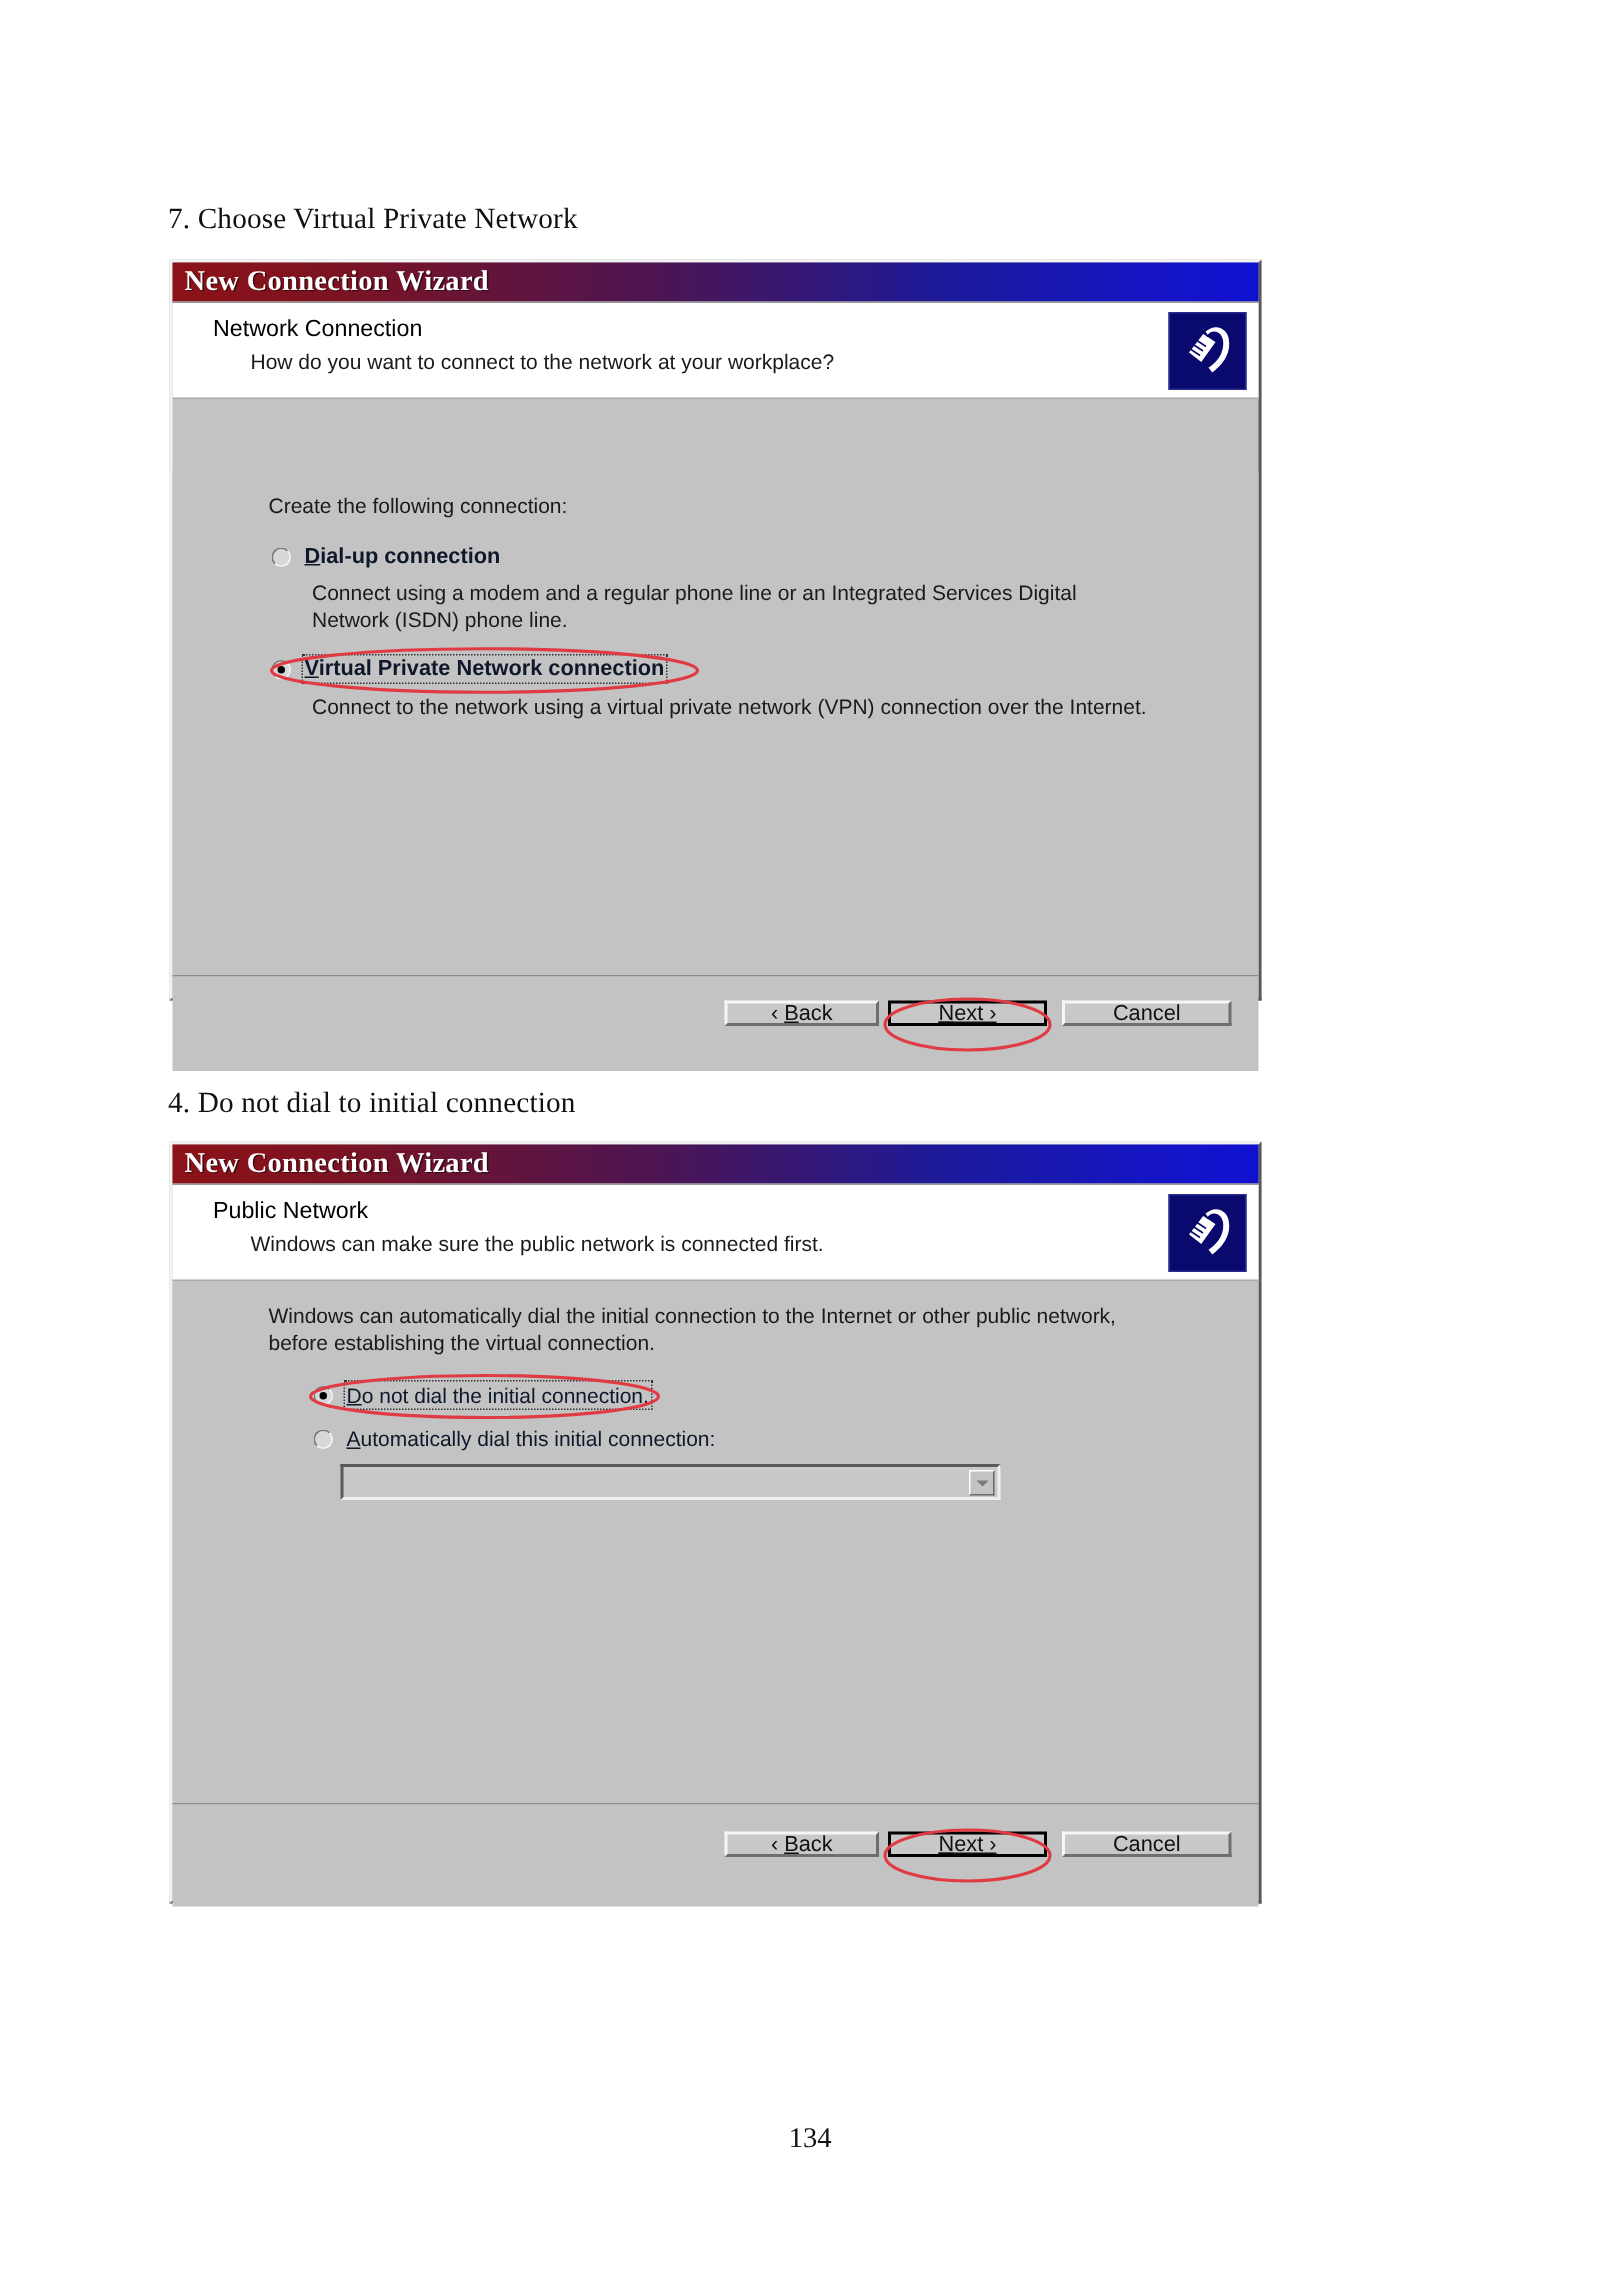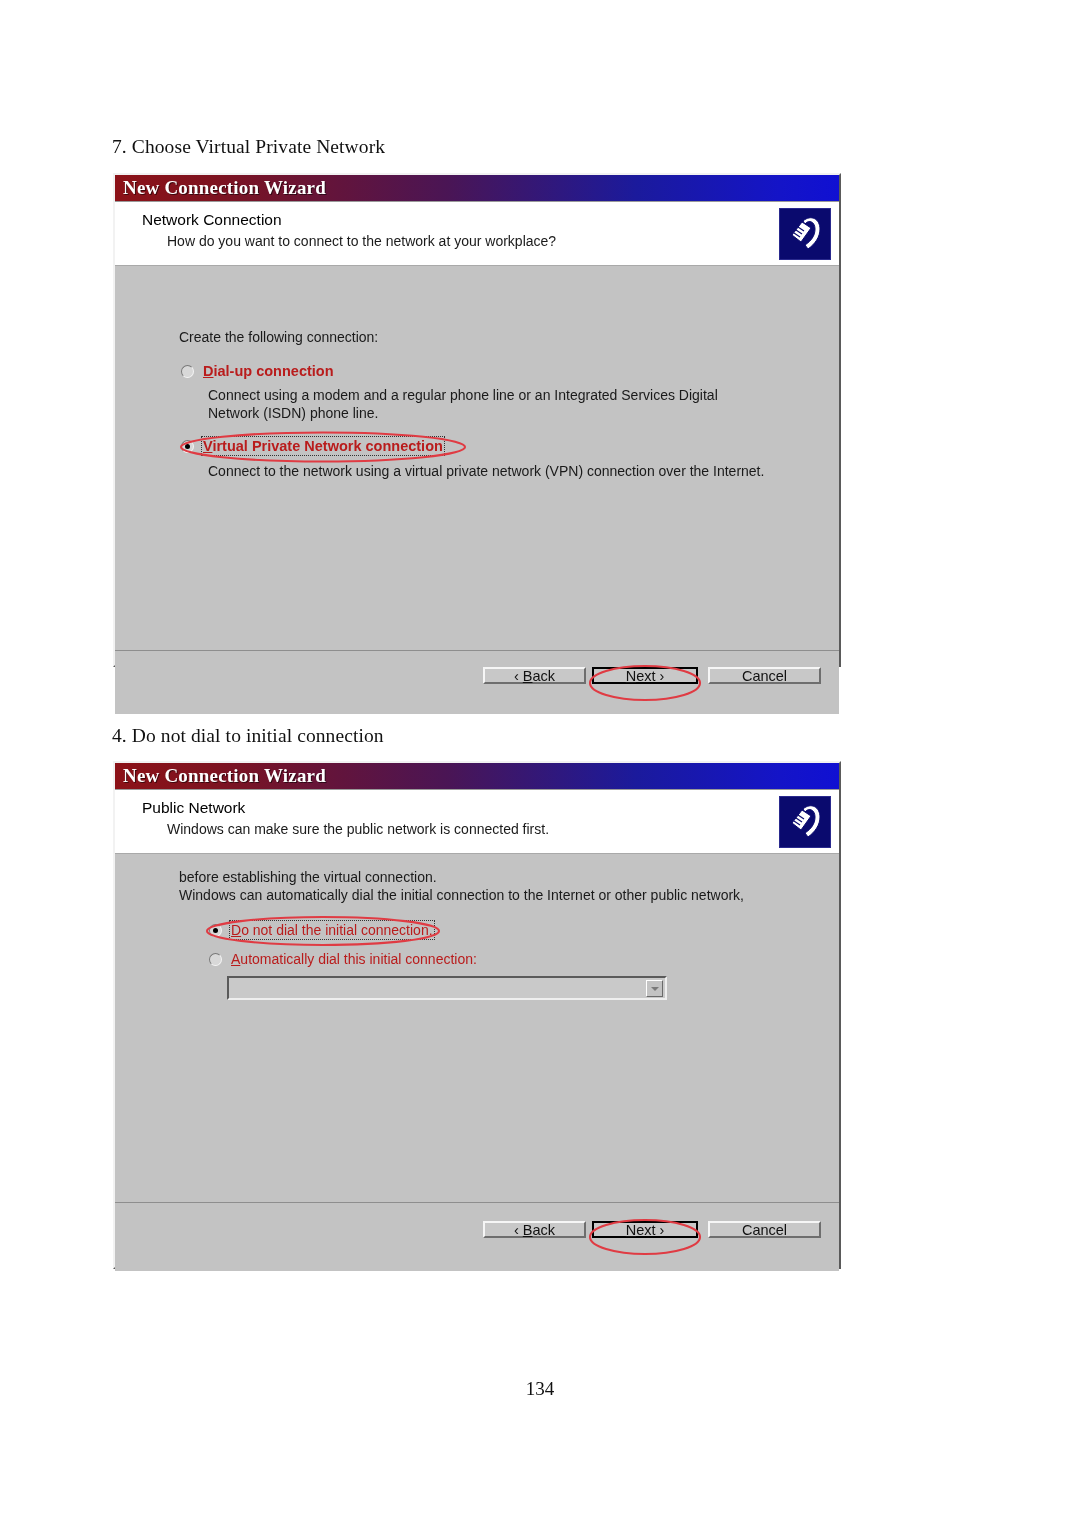--- a/index.html
+++ b/index.html
@@ -155,21 +155,21 @@
     top: 2.5px;
     width: 5px;
     height: 5px;
     border-radius: 50%;
     background: #000000;
   }
   .radio-label {
     margin-left: 9px;
     font-family: "Liberation Sans", sans-serif;
     font-size: 14px;
-    color: #b91c1c;
+    color: #0f172a;
     white-space: nowrap;
   }
   .radio-label.bold { font-weight: bold; font-size: 14.5px; }
   .radio-label .acc { text-decoration: underline; }
 
   
   .focusdots {
     outline: 1px dotted #333333;
     outline-offset: 1px;
   }
@@ -227,37 +227,38 @@
     align-items: center;
     justify-content: center;
     font-family: "Liberation Sans", sans-serif;
     font-size: 14.5px;
     color: #111111;
     white-space: nowrap;
   }
   .wbtn .acc { text-decoration: underline; }
   .wbtn-default {
     border: 2px solid #000000;
+    text-decoration: underline;
   }
 
   
   .annot {
     position: absolute;
     pointer-events: none;
   }
   .annot svg { display: block; overflow: visible; }
 
   .pagenum {
     position: absolute;
     width: 100%;
     text-align: center;
     font-family: "Liberation Serif", serif;
     font-size: 19px;
     color: #111111;
-    top: 1378px;
+    top: 1415px;
   }
 </style>
 </head>
 <body>
 
 <div class="page">
 
   <div class="caption" id="caption-3">7. Choose Virtual Private Network</div>
 
   <div class="wizard" id="wizard-1">
@@ -354,22 +355,22 @@
             <line x1="16" y1="21" x2="22" y2="25"></line>
             <line x1="18" y1="18" x2="24" y2="22"></line>
           </g>
         </svg>
       </div>
     </div>
 
     <div class="panel" id="panel-2">
 
       <div class="desc" style="left:64px; top:14px;">
+        <div>Windows can automatically dial the initial connection to the Internet or other public network,</div>
         <div>before establishing the virtual connection.</div>
-        <div>Windows can automatically dial the initial connection to the Internet or other public network,</div>
       </div>
 
       <div class="radio-row" style="left:94px; top:68px;">
         <span class="radio checked"></span>
         <span class="radio-label focusdots"><span class="acc">D</span>o not dial the initial connection.</span>
       </div>
 
       <div class="radio-row" style="left:94px; top:97px;">
         <span class="radio"></span>
         <span class="radio-label"><span class="acc">A</span>utomatically dial this initial connection:</span>

